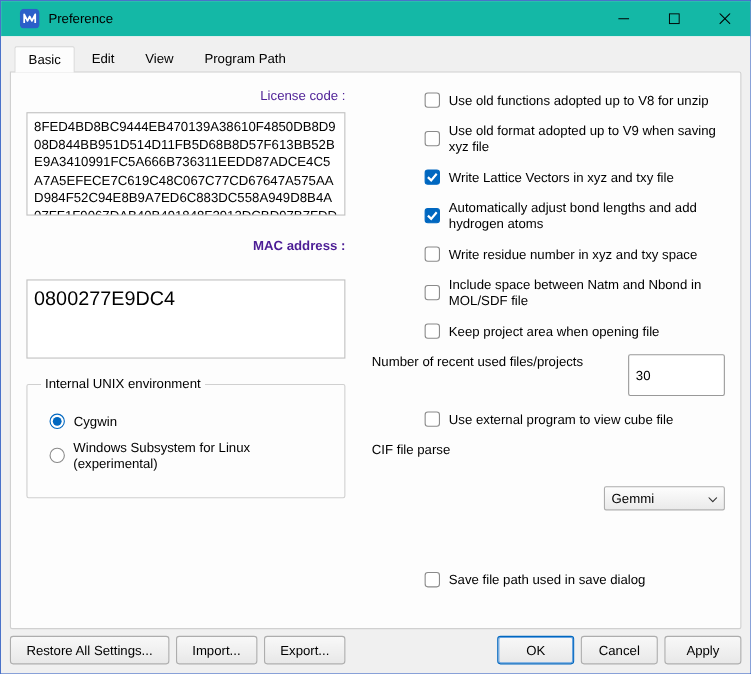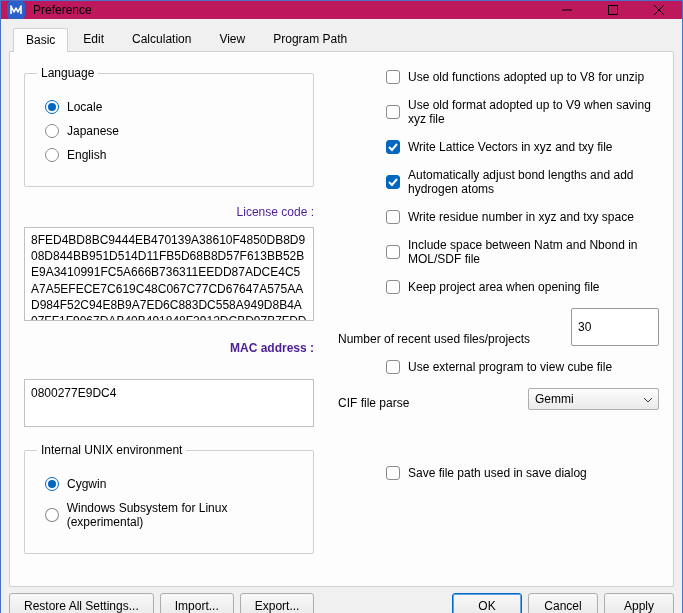--- a/index.html
+++ b/index.html
@@ -1,48 +1,48 @@
 <!DOCTYPE html>
 <html><head>
 <meta charset="utf-8">
 <style>
   * { box-sizing: border-box; font-family: 'Segoe UI', Tahoma, sans-serif; font-size: 12px; }
   body { margin: 0; background: #fff; }
   .window { width: 683px; height: 613px; border: 1px solid #4a72c9; display: flex; flex-direction: column; background: #fff; }
-  .titlebar { height: 32px; background: #be185d; display: flex; align-items: center; padding-left: 6px; }
+  .titlebar { height: 32px; background: #14b8a6; display: flex; align-items: center; padding-left: 17px; }
   .titlebar .appicon { width: 18px; height: 18px; margin-right: 8px; }
   .titlebar .title { flex: 1; font-size: 12px; color: #000; }
   .winbtns { display: flex; height: 100%; }
   .winbtn { width: 46px; height: 100%; display: flex; align-items: center; justify-content: center; color: #000; }
   .winbtn svg { pointer-events: none; }
   .body { flex: 1; background: #f0f0f0; display: flex; flex-direction: column; padding: 8px 8px 6px 8px; }
   .tabs { display: flex; gap: 2px; position: relative; margin-left: 4px; z-index: 2; }
   .tab { padding: 4px 12px 5px 12px; border: 1px solid transparent; border-bottom: none; border-radius: 2px 2px 0 0; color: #000; background: transparent; }
   .tab.active { background: #fdfdfd; border-color: #d0d0d0; position: relative; top: 1px; text-align: center; }
   .tabpage { flex: 1; border: 1px solid #d0d0d0; background: #fdfdfd; border-radius: 0 2px 2px 2px; margin-top: 0; padding: 14px; display: flex; gap: 24px; }
   .col-left { width: 290px; display: flex; flex-direction: column; }
   .col-right { flex: 1; display: flex; flex-direction: column; gap: 14px; padding-top: 4px; }
   fieldset.group { border: 1px solid #d0d0d0; border-radius: 2px; padding: 10px 12px 14px 12px; margin: 0 0 18px 0; }
   fieldset.group legend { padding: 0 4px; color: #000; }
   .radio-row { display: flex; align-items: center; gap: 8px; margin: 10px 0 10px 8px; }
   .radio { width: 14px; height: 14px; border-radius: 50%; border: 1px solid #8a8a8a; display: inline-flex; align-items: center; justify-content: center; background: #fff; }
   .radio.checked { border-color: #0067c0; }
   .radio.checked::after { content: ""; width: 8px; height: 8px; border-radius: 50%; background: #0067c0; }
   .lbl-static { color: #4c1d95; margin-bottom: 8px; display: block; text-align: right; }
   .textarea-like { border: 1px solid #c0c0c0; background: #fff; width: 100%; height: 94px; padding: 4px 6px; font-size: 12px; word-break: break-all; line-height: 1.35; resize: none; overflow: hidden; color: #000; }
-  .mac-box { border: 1px solid #c0c0c0; background: #fff; width: 100%; height: 48px; padding: 6px 6px; font-size: 12px; color: #000; resize: none; overflow: hidden; }
+  .mac-box { border: 1px solid #c0c0c0; background: #fff; width: 100%; height: 72px; padding: 6px 6px; font-size: 18px; color: #000; resize: none; overflow: hidden; }
   .check-row { display: flex; align-items: center; gap: 8px; padding-left: 48px; }
   .checkbox { width: 14px; height: 14px; border-radius: 3px; border: 1px solid #8a8a8a; background: #fff; display: inline-flex; align-items: center; justify-content: center; flex-shrink: 0; }
   .checkbox.checked { background: #0067c0; border-color: #0067c0; }
   .checkbox.checked svg { display: block; }
   .checkbox svg { display: none; }
-  .row-inline { display: flex; align-items: flex-end; }
+  .row-inline { display: flex; align-items: flex-start; }
   .row-inline .spacer { flex: 1; }
   .num-input { width: 88px; height: 38px; padding: 2px 6px; border: 1px solid #999; border-radius: 2px; background: #fff; color: #000; }
-  .select { width: 131px; height: 22px; border: 1px solid #adadad; border-radius: 2px; background: linear-gradient(#fdfdfd,#eaeaea); display: flex; align-items: center; padding: 0 6px; justify-content: space-between; }
+  .select { width: 110px; height: 22px; border: 1px solid #adadad; border-radius: 2px; background: linear-gradient(#fdfdfd,#eaeaea); display: flex; align-items: center; padding: 0 6px; justify-content: space-between; margin-top: 40px; }
   .select .chev { width: 8px; }
   .footerbar { display: flex; gap: 6px; padding: 6px 0 2px 0; align-items: center; }
   .footerbar .spacer { flex: 1; }
   .btn { height: 26px; min-width: 70px; padding: 0 14px; border: 1px solid #adadad; border-radius: 3px; background: linear-gradient(#f8f8f8,#e8e8e8); color: #000; display: inline-flex; align-items: center; justify-content: center; }
   .btn.primary { border-color: #0067c0; box-shadow: inset 0 0 0 1px #66a3e0; }
   .mac-lbl { margin-top: 4px; font-weight: bold; }
   .sectiongap { height: 16px; }
 </style>
 </head>
 <body>
@@ -73,42 +73,26 @@
             <line x1="10" y1="0" x2="0" y2="10" stroke="#000" stroke-width="1"></line>
           </svg>
       </div>
     </div>
   </div>
 
   <div class="body">
     <div class="tabs">
       <div class="tab active">Basic</div>
       <div class="tab">Edit</div>
-      <div class="tab">Calculation</div>
       <div class="tab">View</div>
       <div class="tab">Program Path</div>
     </div>
 
     <div class="tabpage">
       <div class="col-left">
-        <fieldset class="group">
-          <legend>Language</legend>
-          <div class="radio-row">
-            <span class="radio checked"></span>
-            <span>Locale</span>
-          </div>
-          <div class="radio-row">
-            <span class="radio"></span>
-            <span>Japanese</span>
-          </div>
-          <div class="radio-row">
-            <span class="radio"></span>
-            <span>English</span>
-          </div>
-        </fieldset>
 
         <span class="lbl-static">License code :</span>
         <textarea class="textarea-like" readonly="" style="">8FED4BD8BC9444EB470139A38610F4850DB8D908D844BB951D514D11FB5D68B8D57F613BB52BE9A3410991FC5A666B736311EEDD87ADCE4C5A7A5EFECE7C619C48C067C77CD67647A575AAD984F52C94E8B9A7ED6C883DC558A949D8B4A07FF1F9067DAB40B491848F2912DCBD97B7FDD69FC6E8B5830AFFCF4E0212D91A0D8</textarea>
 
         <div class="sectiongap"></div>
         <span class="lbl-static mac-lbl">MAC address :</span>
         <div class="sectiongap"></div>
         <textarea class="mac-box" readonly="" style="">0800277E9DC4</textarea>
 
         <div class="sectiongap"></div>

